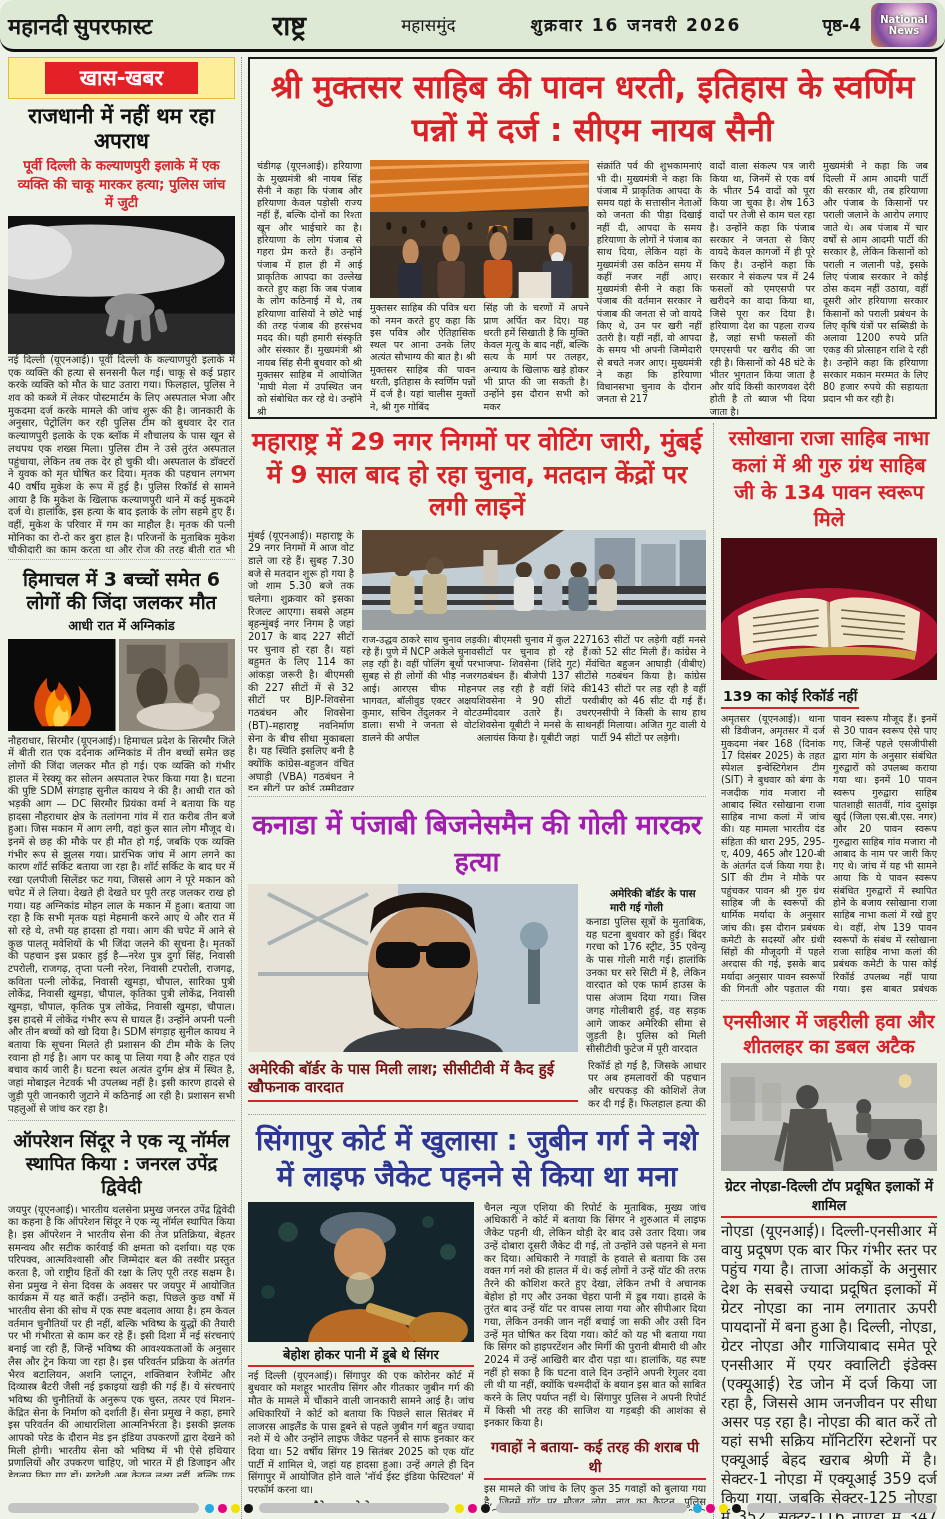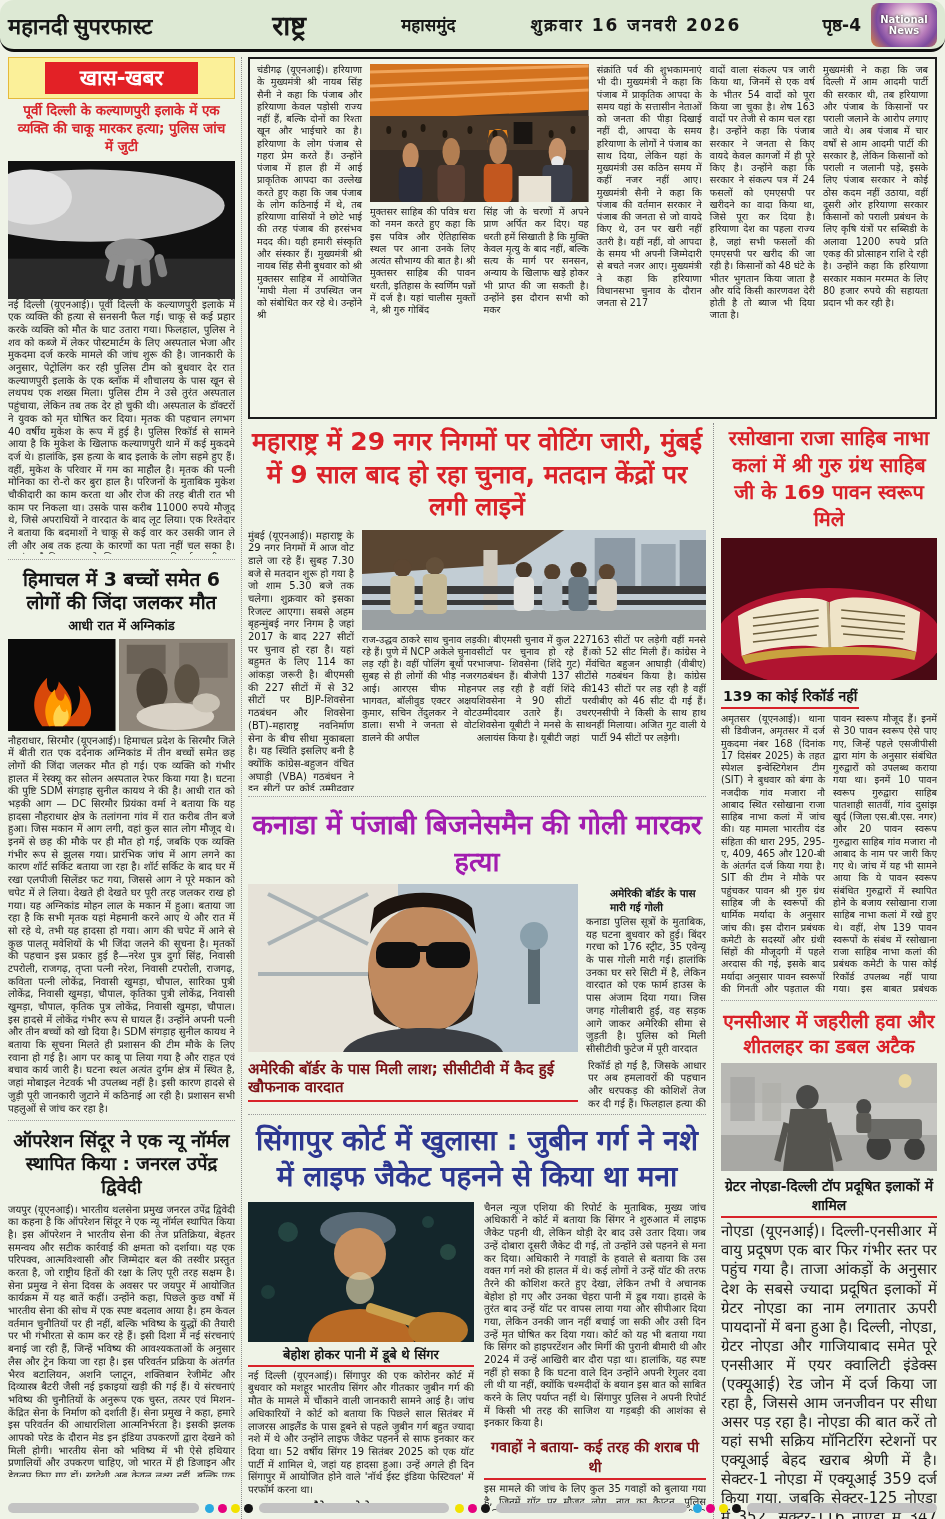--- a/index.html
+++ b/index.html
@@ -5,21 +5,21 @@
   * { margin:0; padding:0; box-sizing:border-box; }
   body { background:#777; font-family:"DejaVu Sans", sans-serif; }
   .page { width:945px; height:1519px; margin:0 auto; position:relative; overflow:hidden;
           background:#eff3e7; color:#161616; }
 
   
   .masthead { height:52px; background:#dde9d4; border-bottom:3px solid #0e0e0e;
               display:flex; align-items:center; padding:0 8px;border-radius:14px; }
   .mh-paper { font-family:"Liberation Serif", serif; font-weight:bold; font-size:22px; }
   .mh-section { font-family:"Liberation Serif", serif; font-weight:bold; font-size:27px; margin-left:120px;}
-  .mh-city { font-weight:bold; font-size:17px; margin-left:95px;}
+  .mh-city { font-weight:normal; font-size:17px; margin-left:95px;}
   .mh-date { font-weight:bold; font-size:17px; margin-left:75px; letter-spacing:2px;}
   .mh-page { font-weight:bold; font-size:17px; margin-left:auto; margin-right:10px;}
   .logo { width:66px; height:44px; border-radius:8px; flex:none;
           background: radial-gradient(circle at 55% 38%, #ffffff 0%, #e9c9dd 22%, #b478b8 48%, #7c4a9e 68%, #e28a3a 100%);
           display:flex; flex-direction:column; align-items:center; justify-content:center;
           color:#fff; font-size:10px; font-weight:bold; line-height:1.1; text-shadow:0 0 3px #000; }
 
   
   .content { display:flex; padding:5px 8px 22px 8px; gap:6px; }
   .leftcol { width:234px; flex:none; border-right:1px dotted #8a8a8a; padding-right:6px; }
@@ -127,20 +127,21 @@
   </header>
 
   <div class="content">
 
     <aside class="leftcol">
 
       <section class="khas">
         <div class="khas-yellow">
           <div class="khas-banner">खास-खबर</div>
         </div>
+        <h2>राजधानी में नहीं थम रहा अपराध</h2>
         <h3>पूर्वी दिल्ली के कल्याणपुरी इलाके में एक व्यक्ति की चाकू मारकर हत्या; पुलिस जांच में जुटी</h3>
         <svg class="photo" viewBox="0 0 220 130" height="138" preserveAspectRatio="none">
           <rect width="220" height="130" fill="#111"></rect>
           <rect y="92" width="220" height="38" fill="#2a2a2a"></rect>
           <ellipse cx="80" cy="42" rx="130" ry="34" fill="#c8c8c8"></ellipse>
           <ellipse cx="22" cy="34" rx="40" ry="26" fill="#e2e2e2"></ellipse>
           <ellipse cx="118" cy="86" rx="24" ry="13" fill="#8f8f8f"></ellipse>
           <rect x="100" y="88" width="9" height="26" rx="4" fill="#8f8f8f" transform="rotate(14 104 88)"></rect>
           <rect x="114" y="92" width="9" height="28" rx="4" fill="#979797" transform="rotate(6 118 92)"></rect>
           <rect x="128" y="92" width="9" height="26" rx="4" fill="#8a8a8a" transform="rotate(-4 132 92)"></rect>
@@ -178,20 +179,21 @@
 
       <section class="sindoor">
         <h2>ऑपरेशन सिंदूर ने एक न्यू नॉर्मल स्थापित किया : जनरल उपेंद्र द्विवेदी</h2>
         <p class="body">जयपुर (यूएनआई)। भारतीय थलसेना प्रमुख जनरल उपेंद्र द्विवेदी का कहना है कि ऑपरेशन सिंदूर ने एक न्यू नॉर्मल स्थापित किया है। इस ऑपरेशन ने भारतीय सेना की तेज प्रतिक्रिया, बेहतर समन्वय और सटीक कार्रवाई की क्षमता को दर्शाया। यह एक परिपक्व, आत्मविश्वासी और जिम्मेदार बल की तस्वीर प्रस्तुत करता है, जो राष्ट्रीय हितों की रक्षा के लिए पूरी तरह सक्षम है। सेना प्रमुख ने सेना दिवस के अवसर पर जयपुर में आयोजित कार्यक्रम में यह बातें कहीं। उन्होंने कहा, पिछले कुछ वर्षों में भारतीय सेना की सोच में एक स्पष्ट बदलाव आया है। हम केवल वर्तमान चुनौतियों पर ही नहीं, बल्कि भविष्य के युद्धों की तैयारी पर भी गंभीरता से काम कर रहे हैं। इसी दिशा में नई संरचनाएं बनाई जा रही हैं, जिन्हें भविष्य की आवश्यकताओं के अनुसार लैस और ट्रेन किया जा रहा है। इस परिवर्तन प्रक्रिया के अंतर्गत भैरव बटालियन, अशनि प्लाटून, शक्तिबान रेजीमेंट और दिव्यास्त्र बैटरी जैसी नई इकाइयां खड़ी की गई हैं। ये संरचनाएं भविष्य की चुनौतियों के अनुरूप एक चुस्त, तत्पर एवं मिशन-केंद्रित सेना के निर्माण को दर्शाती हैं। सेना प्रमुख ने कहा, हमारे इस परिवर्तन की आधारशिला आत्मनिर्भरता है। इसकी झलक आपको परेड के दौरान मेड इन इंडिया उपकरणों द्वारा देखने को मिली होगी। भारतीय सेना को भविष्य में भी ऐसे हथियार प्रणालियों और उपकरण चाहिए, जो भारत में ही डिजाइन और डेवलप किए गए हों। स्वदेशी अब केवल लक्ष्य नहीं, बल्कि एक रणनीतिक आवश्यकता बन चुकी है। हम द्वि-उपयोगी संसाधनों पर भी विशेष जोर दे रहे हैं, ऐसे संसाधन जो सेना और सिविलियन दोनों उद्देश्यों के लिए उपयोगी हों। जो इन्फ्रास्ट्रक्चर, टेक्नोलॉजी और इनोवेशन सेना के लिए विकसित हो, वह देश के समग्र विकास में भी योगदान दे। सेना प्रमुख ने कहा कि वह सेना दिवस पर भारतीय सेना के सभी सैनिकों, हमारे सिविलियन कर्मचारियों, पूर्व सैनिकों, वीर नारियों और उनके परिवारों को हार्दिक शुभकामनाएं देते हैं। इस पावन अवसर पर उन वीर सैनिकों को श्रद्धापूर्वक नमन करते हैं जिन्होंने देश की सेवा में सर्वोच्च बलिदान दिया। उन्होंने राजस्थान सरकार और जयपुर के नागरिकों का दिल से धन्यवाद किया। सेना प्रमुख के मुताबिक, जयपुर में सेना दिवस का आयोजन सेना को नागरिकों के और करीब लाने का प्रयास है।</p>
       </section>
     </aside>
 
     <div class="main">
 
       <section class="muktsar">
+        <h1>श्री मुक्तसर साहिब की पावन धरती, इतिहास के स्वर्णिम पन्नों में दर्ज : सीएम नायब सैनी</h1>
         <div class="mcols">
           <p class="mcol body">चंडीगढ़ (यूएनआई)। हरियाणा के मुख्यमंत्री श्री नायब सिंह सैनी ने कहा कि पंजाब और हरियाणा केवल पड़ोसी राज्य नहीं हैं, बल्कि दोनों का रिश्ता खून और भाईचारे का है। हरियाणा के लोग पंजाब से गहरा प्रेम करते हैं। उन्होंने पंजाब में हाल ही में आई प्राकृतिक आपदा का उल्लेख करते हुए कहा कि जब पंजाब के लोग कठिनाई में थे, तब हरियाणा वासियों ने छोटे भाई की तरह पंजाब की हरसंभव मदद की। यही हमारी संस्कृति और संस्कार हैं। मुख्यमंत्री श्री नायब सिंह सैनी बुधवार को श्री मुक्तसर साहिब में आयोजित 'माघी मेला में उपस्थित जन को संबोधित कर रहे थे। उन्होंने श्री</p>
           <div class="mmid">
             <svg class="photo" viewBox="0 0 350 138" height="138" preserveAspectRatio="none">
               <rect width="350" height="138" fill="#3a2f26"></rect>
               <path d="M0,0 L350,0 L350,46 L0,56 Z" fill="#d4731f"></path>
               <path d="M0,8 L350,2 M0,22 L350,14 M0,36 L350,26" stroke="#f0a45a" stroke-width="3" fill="none"></path>
               <rect y="52" width="350" height="34" fill="#4a3a2c"></rect>
               <g fill="#20180f">
                   <circle cx="30" cy="66" r="4"></circle>
@@ -212,21 +214,21 @@
               <circle cx="205" cy="86" r="14" fill="#b8845a"></circle>
                 <path d="M188,80 a17,15 0 0 1 34,0 l-3,-14 l-28,0 Z" fill="#e8851a"></path>
                 <rect x="182" y="100" width="46" height="38" rx="6" fill="#c2571f"></rect>
               <circle cx="300" cy="88" r="14" fill="#c49068"></circle>
                 <ellipse cx="300" cy="98" rx="10" ry="6" fill="#e8e8e8"></ellipse>
                 <rect x="276" y="101" width="48" height="37" rx="6" fill="#3c3f4a"></rect>
               <rect x="238" y="112" width="52" height="26" fill="#e8e2d4"></rect>
             </svg>
             <div class="mmid2">
               <p class="body">मुक्तसर साहिब की पवित्र धरा को नमन करते हुए कहा कि इस पवित्र और ऐतिहासिक स्थल पर आना उनके लिए अत्यंत सौभाग्य की बात है। श्री मुक्तसर साहिब की पावन धरती, इतिहास के स्वर्णिम पन्नों में दर्ज है। यहां चालीस मुक्तों ने, श्री गुरु गोबिंद</p>
-              <p class="body">सिंह जी के चरणों में अपने प्राण अर्पित कर दिए। यह धरती हमें सिखाती है कि मुक्ति केवल मृत्यु के बाद नहीं, बल्कि सत्य के मार्ग पर सनसन, अन्याय के खिलाफ खड़े होकर भी प्राप्त की जा सकती है। उन्होंने इस दौरान सभी को मकर</p>
+              <p class="body">सिंह जी के चरणों में अपने प्राण अर्पित कर दिए। यह धरती हमें सिखाती है कि मुक्ति केवल मृत्यु के बाद नहीं, बल्कि सत्य के मार्ग पर तलहर, अन्याय के खिलाफ खड़े होकर भी प्राप्त की जा सकती है। उन्होंने इस दौरान सभी को मकर</p>
             </div>
           </div>
           <p class="mcol body">संक्रांति पर्व की शुभकामनाएं भी दी। मुख्यमंत्री ने कहा कि पंजाब में प्राकृतिक आपदा के समय यहां के सत्तासीन नेताओं को जनता की पीड़ा दिखाई नहीं दी, आपदा के समय हरियाणा के लोगों ने पंजाब का साथ दिया, लेकिन यहां के मुख्यमंत्री उस कठिन समय में कहीं नजर नहीं आए। मुख्यमंत्री सैनी ने कहा कि पंजाब की वर्तमान सरकार ने पंजाब की जनता से जो वायदे किए थे, उन पर खरी नहीं उतरी है। यहीं नहीं, वो आपदा के समय भी अपनी जिम्मेदारी से बचते नजर आए। मुख्यमंत्री ने कहा कि हरियाणा विधानसभा चुनाव के दौरान जनता से 217</p>
           <p class="mcol body">वादों वाला संकल्प पत्र जारी किया था, जिनमें से एक वर्ष के भीतर 54 वादों को पूरा किया जा चुका है। शेष 163 वादों पर तेजी से काम चल रहा है। उन्होंने कहा कि पंजाब सरकार ने जनता से किए वायदे केवल कागजों में ही पूरे किए है। उन्होंने कहा कि सरकार ने संकल्प पत्र में 24 फसलों को एमएसपी पर खरीदने का वादा किया था, जिसे पूरा कर दिया है। हरियाणा देश का पहला राज्य है, जहां सभी फसलों की एमएसपी पर खरीद की जा रही है। किसानों को 48 घंटे के भीतर भुगतान किया जाता है और यदि किसी कारणवश देरी होती है तो ब्याज भी दिया जाता है।</p>
           <p class="mcol body">मुख्यमंत्री ने कहा कि जब दिल्ली में आम आदमी पार्टी की सरकार थी, तब हरियाणा और पंजाब के किसानों पर पराली जलाने के आरोप लगाए जाते थे। अब पंजाब में चार वर्षों से आम आदमी पार्टी की सरकार है, लेकिन किसानों को पराली न जलानी पड़े, इसके लिए पंजाब सरकार ने कोई ठोस कदम नहीं उठाया, वहीं दूसरी ओर हरियाणा सरकार किसानों को पराली प्रबंधन के लिए कृषि यंत्रों पर सब्सिडी के अलावा 1200 रुपये प्रति एकड़ की प्रोत्साहन राशि दे रही है। उन्होंने कहा कि हरियाणा सरकार मकान मरम्मत के लिए 80 हजार रुपये की सहायता प्रदान भी कर रही है।</p>
         </div>
       </section>
 
       <div class="mainrow">
 
@@ -328,21 +330,21 @@
                 <h4 class="ssub">गवाहों ने बताया- कई तरह की शराब पी थी</h4>
                 <p class="body">इस मामले की जांच के लिए कुल 35 गवाहों को बुलाया गया है, जिनमें यॉट पर मौजूद लोग, नाव का कैप्टन, पुलिस अधिकारी और पैरामेडिक्स शामिल हैं। जांच अधिकारी ने बताया कि पार्टी में जुबीन गर्ग समेत करीब 20 लोग मौजूद थे, जिन्होंने वहां स्नैक्स और शराब का सेवन किया था। कई गवाहों ने पुष्टि की है कि सिंगर ने काफी शराब पी रखी थी। एक गवाह के मुताबिक, उन्होंने वाइन, जिन और व्हिस्की के साथ-साथ गिनीज स्टाउट का भी सेवन किया था।</p>
               </div>
             </div>
           </section>
         </div>
 
         <div class="sidecol">
 
           <section class="raso">
-            <h2>रसोखाना राजा साहिब नाभा कलां में श्री गुरु ग्रंथ साहिब जी के 169 पावन स्वरूप मिले</h2>
+            <h2>रसोखाना राजा साहिब नाभा कलां में श्री गुरु ग्रंथ साहिब जी के 134 पावन स्वरूप मिले</h2>
             <svg class="photo" viewBox="0 0 230 142" height="142" preserveAspectRatio="none">
               <rect width="230" height="142" fill="#4a0a14"></rect>
               <ellipse cx="115" cy="100" rx="120" ry="50" fill="#b01430"></ellipse>
               <path d="M18,78 C50,60 100,56 114,64 L116,112 C96,104 50,108 22,118 Z" fill="#f2e9d0"></path>
               <path d="M212,74 C180,58 132,56 116,64 L116,112 C138,104 184,106 208,114 Z" fill="#efe4c8"></path>
               <path d="M114,64 L116,112" stroke="#b3a177" stroke-width="3"></path>
               <g stroke="#6a5c3a" stroke-width="1.5">
                   <path d="M34,80 L104,72"></path>
                   <path d="M34,88 L104,80"></path>
                   <path d="M34,96 L104,88"></path>

